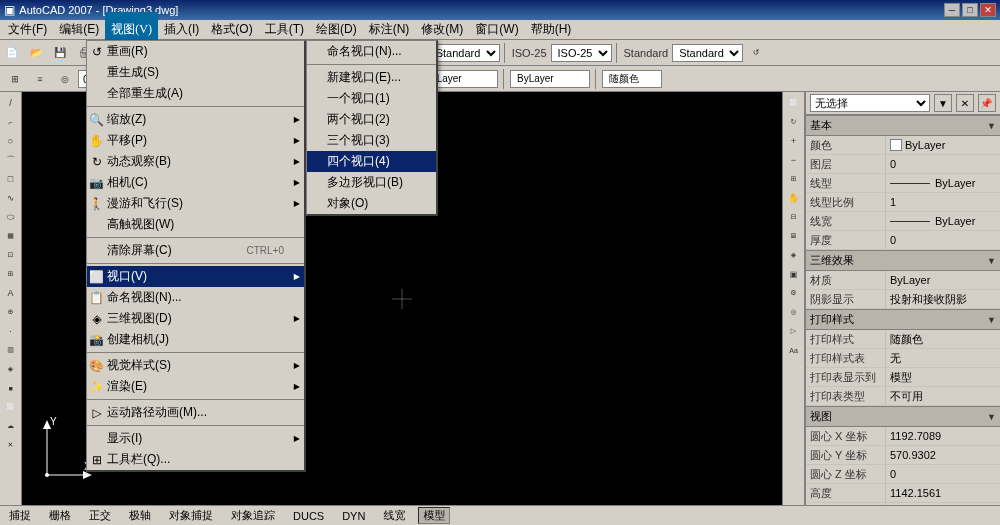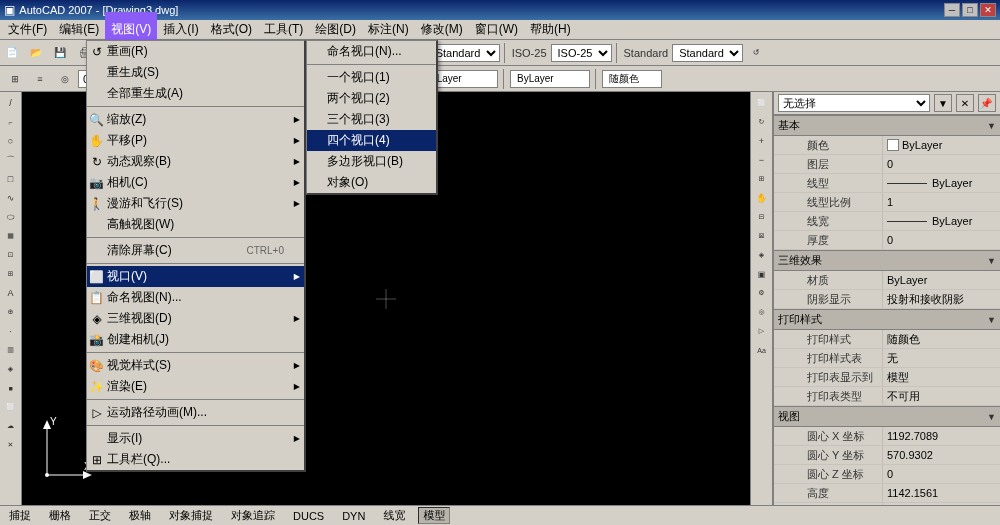--- a/index.html
+++ b/index.html
@@ -46,22 +46,23 @@
       padding: 0 2px;
       border-bottom: 1px solid #808080;
       font-size: 12px;
     }
     .menu-item {
       padding: 9px 6px;
       cursor: pointer;
       white-space: nowrap;
     }
     .menu-item:hover, .menu-item.active {
-      background: #8b5cf6;
+      background: #0369a1;
       color: white;
+      font-family: Liberation Serif, serif;
     }
 
     
     .toolbar-row {
       background: #d4d0c8;
       height: 26px;
       display: flex;
       align-items: center;
       padding: 1px 2px;
       border-bottom: 1px solid #808080;
@@ -156,21 +157,21 @@
       border-left: 1px solid #808080;
       display: flex;
       flex-direction: column;
       align-items: center;
       padding: 2px 0;
       gap: 1px;
     }
 
     
     .properties-panel {
-      width: 228px;
+      width: 196px;
       background: #d4d0c8;
       border-left: 2px solid #808080;
       overflow-y: auto;
       font-size: 11px;
     }
     .props-header {
       background: #d4d0c8;
       padding: 2px 4px;
       display: flex;
       align-items: center;
@@ -215,21 +216,20 @@
     }
     .prop-name {
       width: 80px;
       padding: 1px 4px;
       color: #333;
       background: #d4d0c8;
       border-right: 1px solid #c0bdb5;
       min-height: 18px;
       display: flex;
       align-items: center;
-      margin-left: 29px;
     }
     .prop-value {
       flex: 1;
       padding: 1px 4px;
       background: #d4d0c8;
       min-height: 18px;
       display: flex;
       align-items: center;
       gap: 3px;
     }
@@ -731,20 +731,23 @@
       <span>工具栏(Q)...</span>
     </div>
   </div>
 
   <div class="viewport-submenu">
     <div class="menu-popup-item">
       <span>命名视口(N)...</span>
     </div>
     <div class="menu-popup-separator"></div>
     <div class="menu-popup-item">
+      <span>新建视口(E)...</span>
+    </div>
+    <div class="menu-popup-item">
       <span>一个视口(1)</span>
     </div>
     <div class="menu-popup-item">
       <span>两个视口(2)</span>
     </div>
     <div class="menu-popup-item">
       <span>三个视口(3)</span>
     </div>
     <div class="menu-popup-item highlighted">
       <span>四个视口(4)</span>

